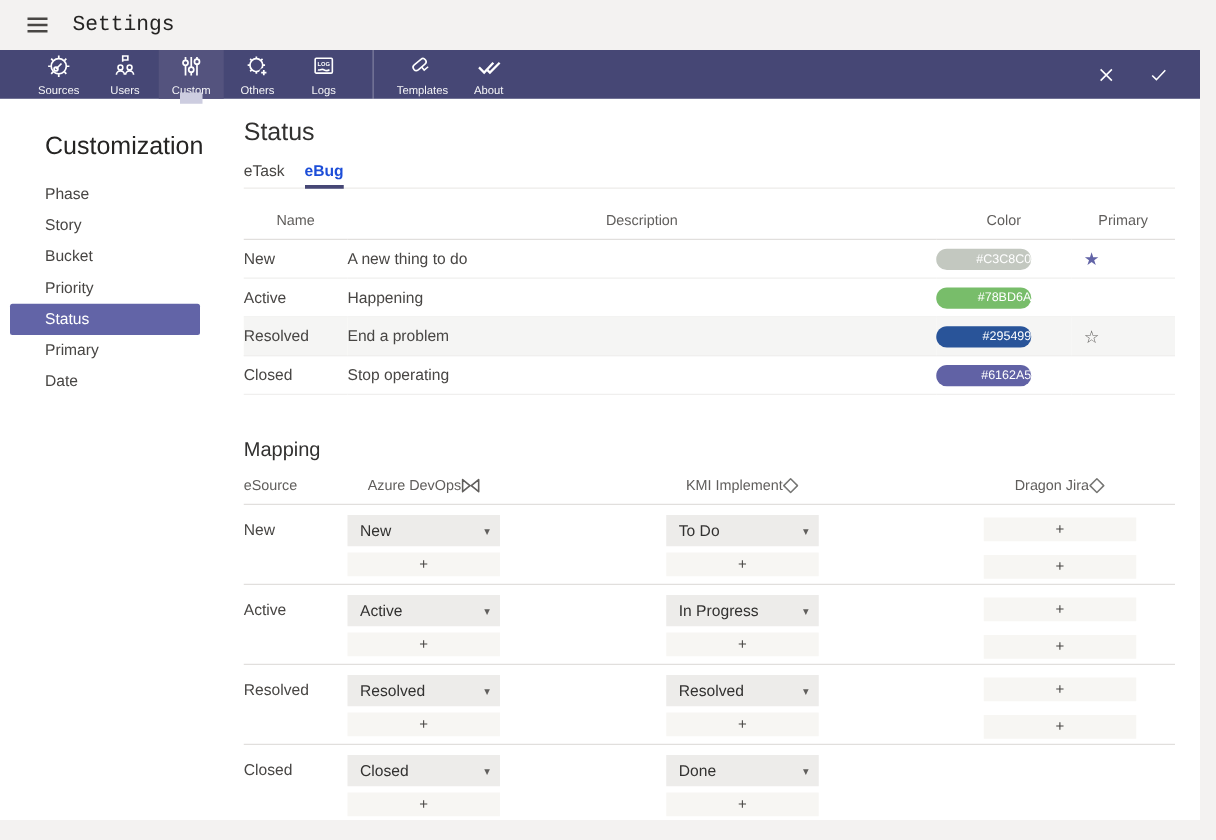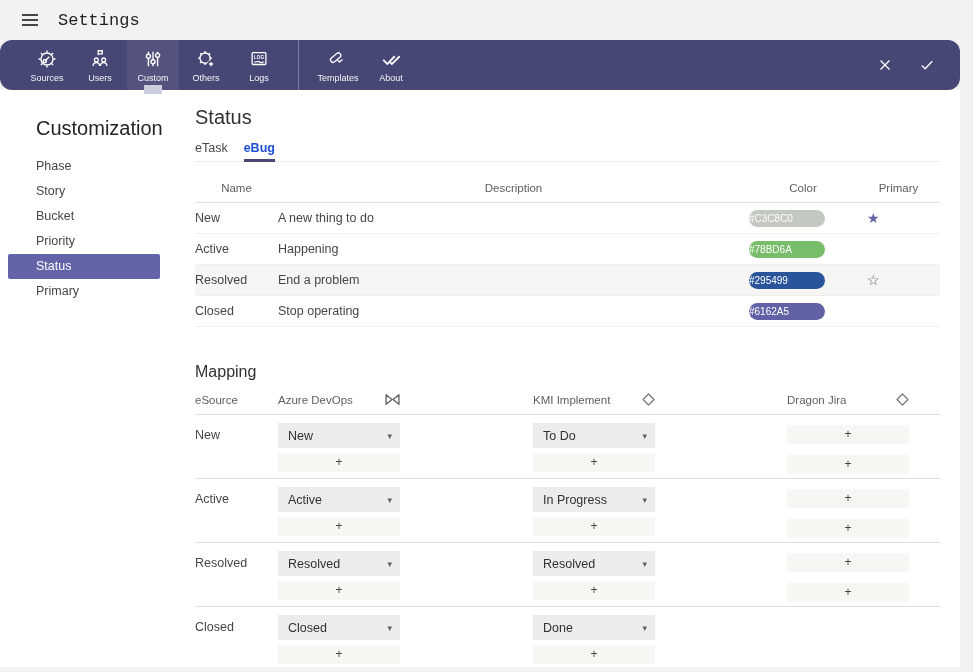--- a/index.html
+++ b/index.html
@@ -9,21 +9,21 @@
     background:#F3F2F1; font-family:"Liberation Sans", sans-serif;
     -webkit-font-smoothing:antialiased;
   }
   
   .topbar { height:40px; width:973px; background:#F3F2F1; display:flex; align-items:center; }
   .hamburger { margin-left:22px; width:16px; background:none; border:none; padding:0; cursor:pointer; display:flex; flex-direction:column; gap:3px; }
   .hamburger span { display:block; height:2px; width:16px; background:#484644; }
   .app-title { margin:0 0 0 20px; font-size:17px; font-weight:400; color:#252423;font-family:Liberation Mono, monospace; }
 
   
-  .toolbar { height:50px; width:960px; background:#464775; display:flex; justify-content:space-between; position:relative; z-index:2;border-radius:12px; }
+  .toolbar { height:39px; width:960px; background:#464775; display:flex; justify-content:space-between; position:relative; z-index:2; }
   .tb-left { display:flex; height:100%; margin-left:21px; gap:1px; }
   .tb-item { width:52px; height:100%; display:flex; flex-direction:column; align-items:center; justify-content:center; gap:3px; color:#fff; cursor:pointer; position:relative; }
   .tb-item.selected { background:#54537E; }
   .tb-item.selected .notch { position:absolute; bottom:-4px; left:50%; transform:translateX(-50%); width:18px; height:9px; background:#CDCDE0; }
   .tb-label { font-size:9px; color:rgba(255,255,255,0.95); white-space:nowrap; }
   .tb-icon { height:22px; display:flex; align-items:center; }
   .tb-divider { width:1px; height:100%; background:rgba(255,255,255,0.3); margin:0 12px; }
   .tb-actions { display:flex; align-items:center; gap:24px; margin-right:24px; }
   .tb-actions button { background:none; border:none; padding:0; cursor:pointer; display:flex; }
 
@@ -42,33 +42,33 @@
   .tabs { display:flex; gap:16px; margin-top:12px; border-bottom:1px solid #EDEBE9; }
   .tab { font-size:12.5px; color:#484644; padding-bottom:6px; cursor:pointer; }
   .tab.selected { color:#1d4ed8; font-weight:700; padding-bottom:3px; border-bottom:3px solid #464775; margin-bottom:-1px; }
 
   
   .status-table { width:745px; border-collapse:collapse; table-layout:fixed; margin-top:8px; }
   .status-table th { font-size:11.5px; font-weight:400; color:#605E5C; text-align:center; padding:12px 0 8px 0; border-bottom:1px solid #E1DFDD; }
   .status-table td { font-size:12.5px; color:#484644; height:31px; padding:0; border-bottom:1px solid #F0EFEE; vertical-align:middle; }
   .status-table tr.highlighted td { background:#F5F5F4; }
   .c-desc { color:#323130; }
-  .pill { display:inline-block; width:76px; height:17px; line-height:17px; border-radius:9px; color:#fff; font-size:10px; text-align:left; cursor:pointer; }
+  .pill { display:inline-block; width:76px; height:17px; line-height:17px; border-radius:9px; color:#fff; font-size:10px; text-align:right; cursor:pointer; }
   .star { font-size:14px; margin-left:10px; cursor:pointer; }
   .star.filled { color:#6264A7; }
   .star.outline { color:#605E5C; }
 
   
   .mapping-title { margin-top:36px; font-size:16px; }
   .map-header { display:flex; margin-top:12px; padding-bottom:8px; border-bottom:1px solid #E1DFDD; font-size:11.5px; color:#605E5C; align-items:center; }
   .mc1 { width:83px; flex:none; }
   .mc2 { width:255px; flex:none; }
   .mc3 { width:254px; flex:none; }
   .mc4 { width:153px; flex:none; }
-  .mh-inner { width:122px; display:flex; justify-content:space-between; align-items:center; }
+  .mh-inner { width:122px; display:flex; justify-content:center; align-items:center; }
   .map-row { display:flex; padding:8px 0 4px 0; border-bottom:1px solid #E1DFDD; }
   .mr-label { font-size:12.5px; color:#484644; padding-top:5px; }
   .dropdown { width:122px; height:25px; background:#EDECEA; display:flex; align-items:center; justify-content:space-between; padding:0 8px 0 10px; font-size:12.5px; color:#323130; cursor:pointer; }
   .dd-arrow { font-size:9px; color:#605E5C; }
   .plusbar { width:122px; height:19px; line-height:19px; background:#F7F6F3; text-align:center; font-size:12px; color:#484644; margin-top:5px; cursor:pointer; }
   .mc4 .plusbar.first { margin-top:2px; }
   .mc4 .plusbar.second { margin-top:11px; }
 
   .scroll-gutter { position:absolute; right:0; top:0; width:13px; height:672px; background:#F3F2F1; }
 </style>
@@ -191,20 +191,21 @@
 
   <aside class="sidebar">
     <h2>Customization</h2>
     <ul class="side-list">
       <li class="side-item">Phase</li>
       <li class="side-item">Story</li>
       <li class="side-item">Bucket</li>
       <li class="side-item">Priority</li>
       <li class="side-item selected">Status</li>
       <li class="side-item">Primary</li>
+      <li class="side-item">Date</li>
     </ul>
   </aside>
 
   <main class="main">
     <h2 class="section-title">Status</h2>
 
     <div class="tabs">
       <div class="tab">eTask</div>
       <div class="tab selected">eBug</div>
     </div>

